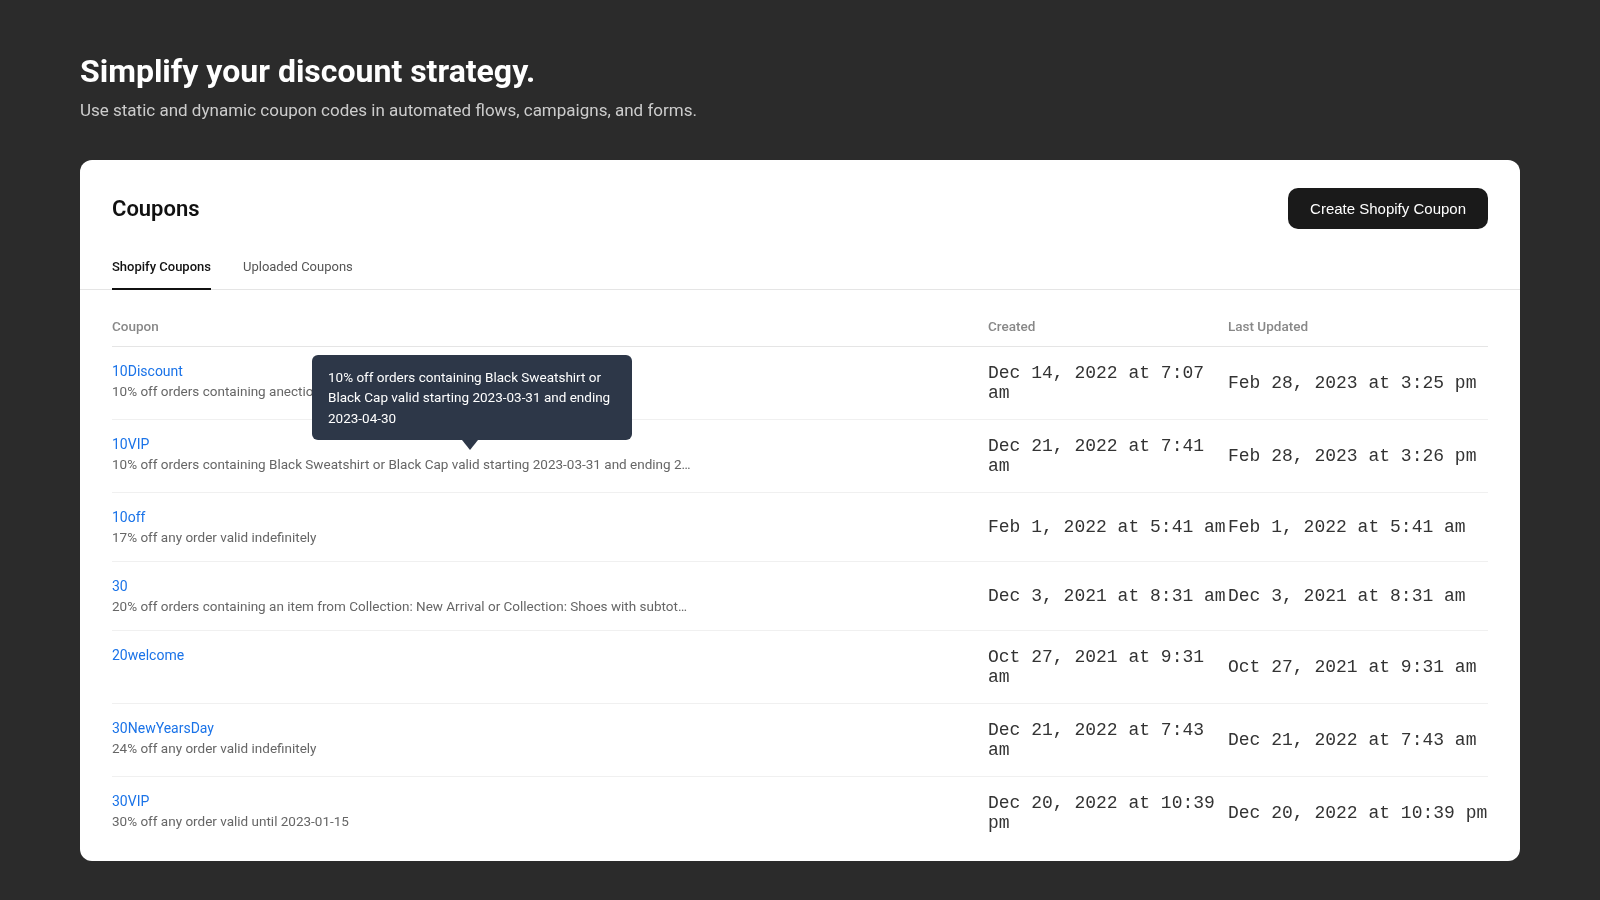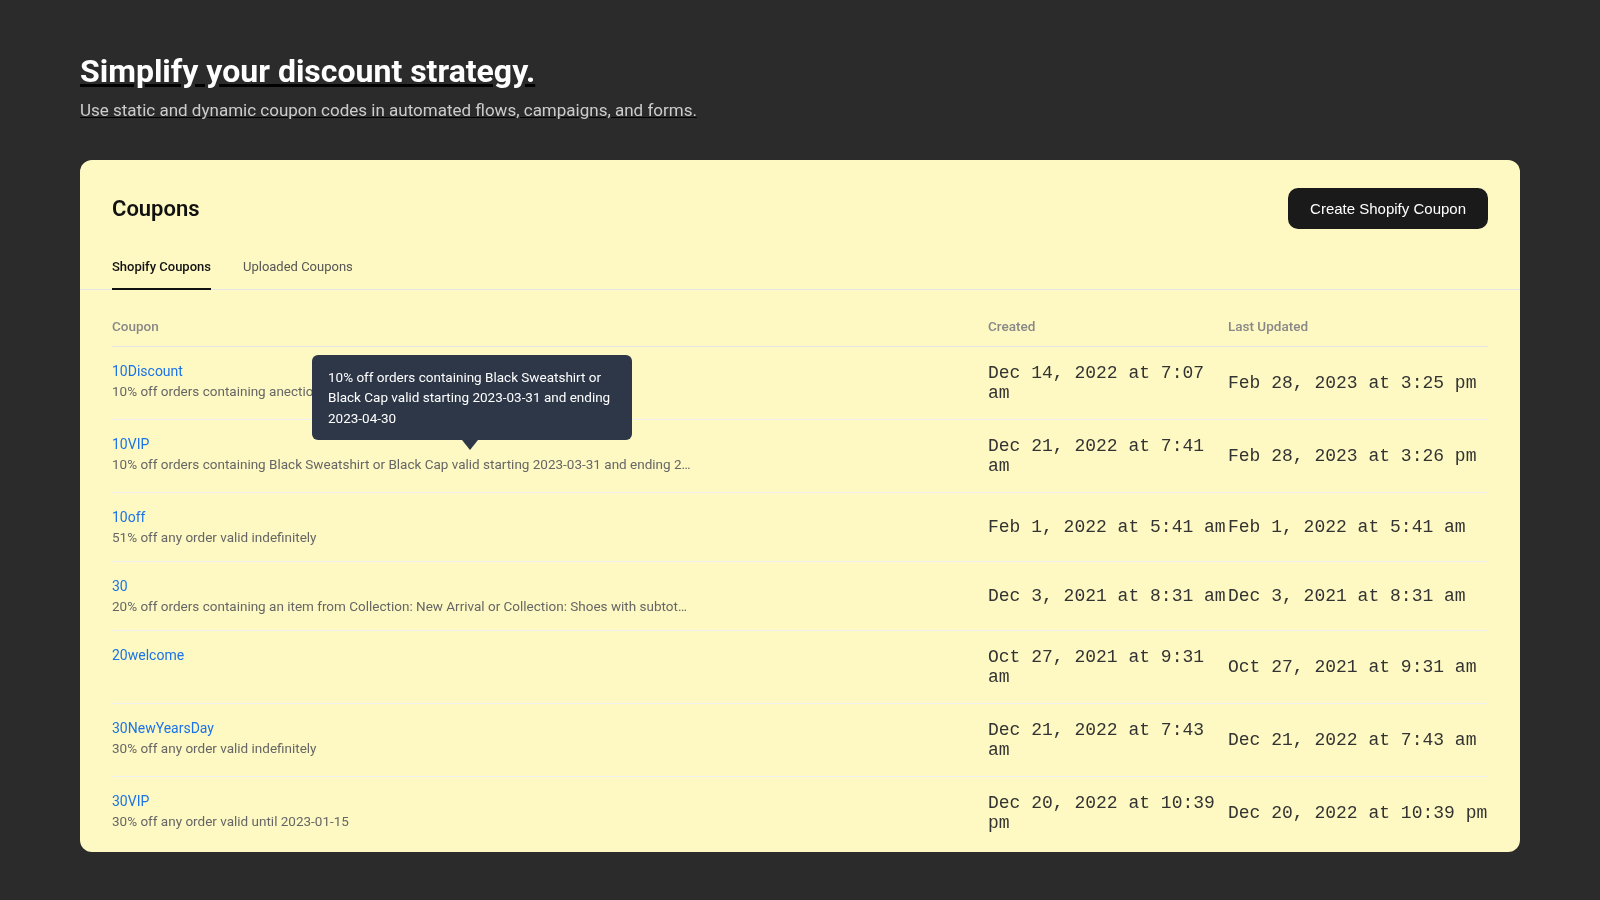--- a/index.html
+++ b/index.html
@@ -11,38 +11,37 @@
     body {
       width: 1600px;
       height: 900px;
       background-color: #2b2b2b;
       font-family: -apple-system, BlinkMacSystemFont, 'Segoe UI', Roboto, Helvetica, Arial, sans-serif;
       overflow: hidden;
     }
 
     .page-header {
       padding: 52px 80px 40px 80px;
-      text-decoration: underline;
     }
 
     .page-title {
       color: #ffffff;
       font-size: 32px;
       font-weight: 700;
       margin-bottom: 10px;
     }
 
     .page-subtitle {
       color: #cccccc;
       font-size: 17px;
       font-weight: 400;
     }
 
     .card {
-      background: #fef9c3;
+      background: #ffffff;
       border-radius: 12px;
       margin: 0 80px;
       padding: 28px 0 0 0;
       position: relative;
       min-height: 560px;
     }
 
     .card-header {
       display: flex;
       justify-content: space-between;
@@ -83,21 +82,21 @@
       margin-bottom: -1px;
     }
 
     .tab.active {
       color: #111111;
       font-weight: 500;
       border-bottom: 2px solid #111111;
     }
 
     .table-container {
-      padding: 20px 32px 3px 32px;
+      padding: 20px 32px 12px 32px;
     }
 
     .table-header {
       display: grid;
       grid-template-columns: 1fr 240px 260px;
       padding: 8px 0 12px 0;
       border-bottom: 1px solid #e5e5e5;
     }
 
     .col-header {
@@ -210,21 +209,21 @@
           <div>
             <div class="coupon-name">10VIP</div>
             <div class="coupon-desc">10% off orders containing Black Sweatshirt or Black Cap valid starting 2023-03-31 and ending 2023-0...</div>
           </div>
           <div class="date-cell">Dec 21, 2022 at 7:41 am</div>
           <div class="date-cell">Feb 28, 2023 at 3:26 pm</div>
         </div>
         <div class="table-row" style="position: relative;">
           <div>
             <div class="coupon-name">10off</div>
-            <div class="coupon-desc">51% off any order valid indefinitely</div>
+            <div class="coupon-desc">17% off any order valid indefinitely</div>
           </div>
           <div class="date-cell">Feb 1, 2022 at 5:41 am</div>
           <div class="date-cell">Feb 1, 2022 at 5:41 am</div>
         </div>
         <div class="table-row" style="position: relative;">
           <div>
             <div class="coupon-name">30</div>
             <div class="coupon-desc">20% off orders containing an item from Collection: New Arrival or Collection: Shoes with subtotal great...</div>
           </div>
           <div class="date-cell">Dec 3, 2021 at 8:31 am</div>
@@ -233,21 +232,21 @@
         <div class="table-row" style="position: relative;">
           <div>
             <div class="coupon-name">20welcome</div>
           </div>
           <div class="date-cell">Oct 27, 2021 at 9:31 am</div>
           <div class="date-cell">Oct 27, 2021 at 9:31 am</div>
         </div>
         <div class="table-row" style="position: relative;">
           <div>
             <div class="coupon-name">30NewYearsDay</div>
-            <div class="coupon-desc">30% off any order valid indefinitely</div>
+            <div class="coupon-desc">24% off any order valid indefinitely</div>
           </div>
           <div class="date-cell">Dec 21, 2022 at 7:43 am</div>
           <div class="date-cell">Dec 21, 2022 at 7:43 am</div>
         </div>
         <div class="table-row" style="position: relative;">
           <div>
             <div class="coupon-name">30VIP</div>
             <div class="coupon-desc">30% off any order valid until 2023-01-15</div>
           </div>
           <div class="date-cell">Dec 20, 2022 at 10:39 pm</div>

